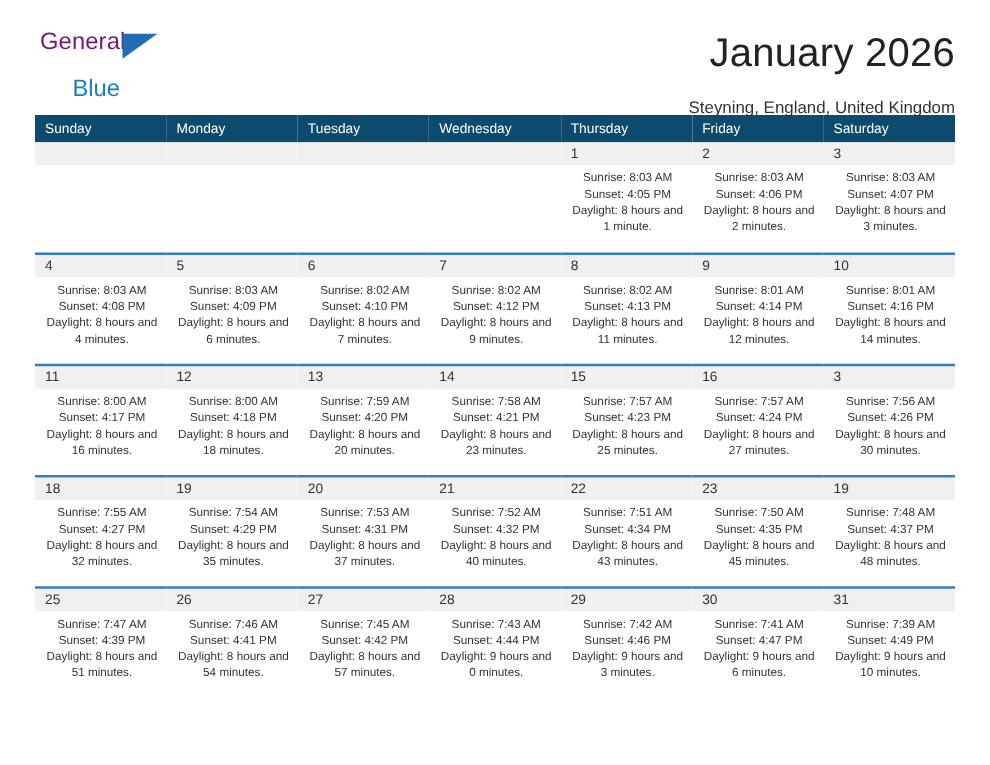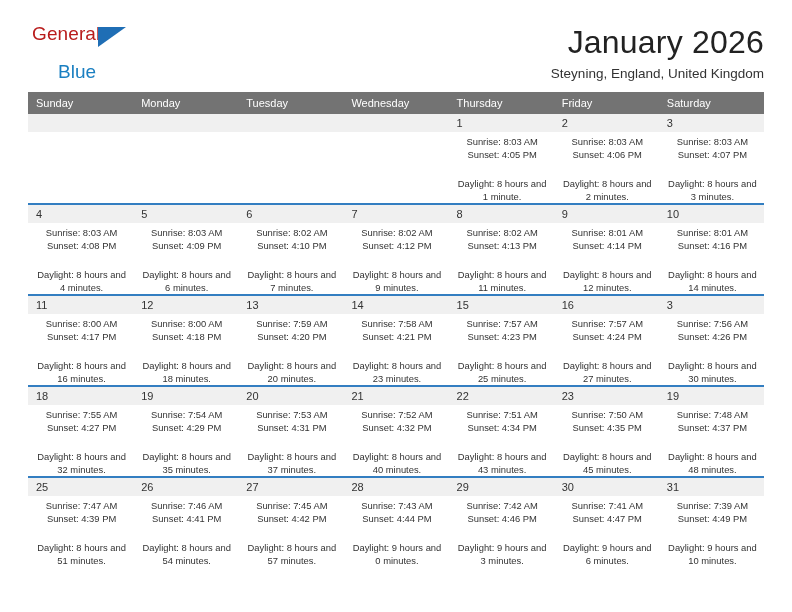--- a/index.html
+++ b/index.html
@@ -25,21 +25,21 @@
     padding-top: 24px;
   }
   .logo {
     position: relative;
     width: 120px;
     height: 48px;
     padding-left: 4px;
   }
   .logo-general {
     font-size: 19px;
-    color: #b91c1c;
+    color: #701a75;
     letter-spacing: .1px;
     line-height: 20px;
     display: block;
   }
   .logo-blue {
     font-size: 19px;
     color: #1a7fc1;
     line-height: 20px;
     display: block;
     padding-left: 26px;
@@ -62,31 +62,31 @@
     font-size: 32px;
     color: #222222;
     font-weight: normal;
     line-height: 32px;
     letter-spacing: .2px;
   }
   .cal-subtitle {
     font-size: 13.5px;
     color: #333333;
     line-height: 20px;
-    margin-top: 6px;
+    margin-top: 18px;
   }
 
   
   .calendar {
     width: 736px;
     border-collapse: collapse;
     table-layout: fixed;
   }
   .calendar th {
-    background: #737373;
+    background: #0c4a6e;
     color: #ffffff;
     font-size: 11px;
     font-weight: normal;
     text-align: left;
     padding: 5px 0 5px 8px;
     height: 21px;
     line-height: 12px;
   }
   .calendar td {
     width: 105.1px;
@@ -108,21 +108,21 @@
   }
   .daynum.empty { color: transparent; }
   .info {
     padding: 3px 6px 0 8px;
     font-size: 9.4px;
     line-height: 13px;
     color: #333333;
     text-align: center;
   }
   .info div { white-space: nowrap; }
-  .info .daylight { white-space: normal; margin-top: 16px; }
+  .info .daylight { white-space: normal; }
 </style>
 </head>
 <body>
 
 <div class="page">
 
   <div class="header">
     <div class="logo">
       <span class="logo-general">General</span>
       <span class="logo-triangle"></span>

